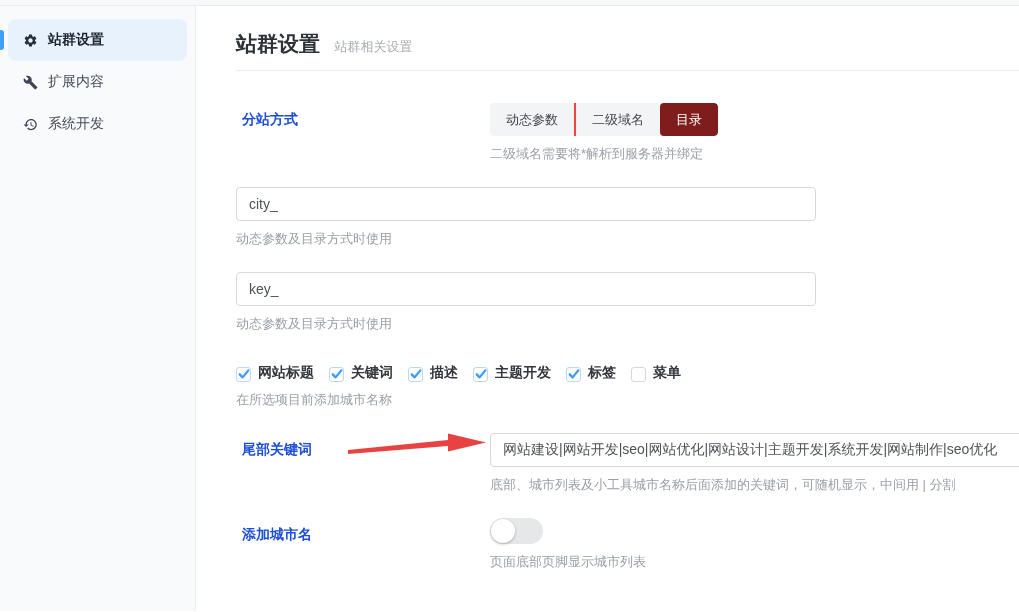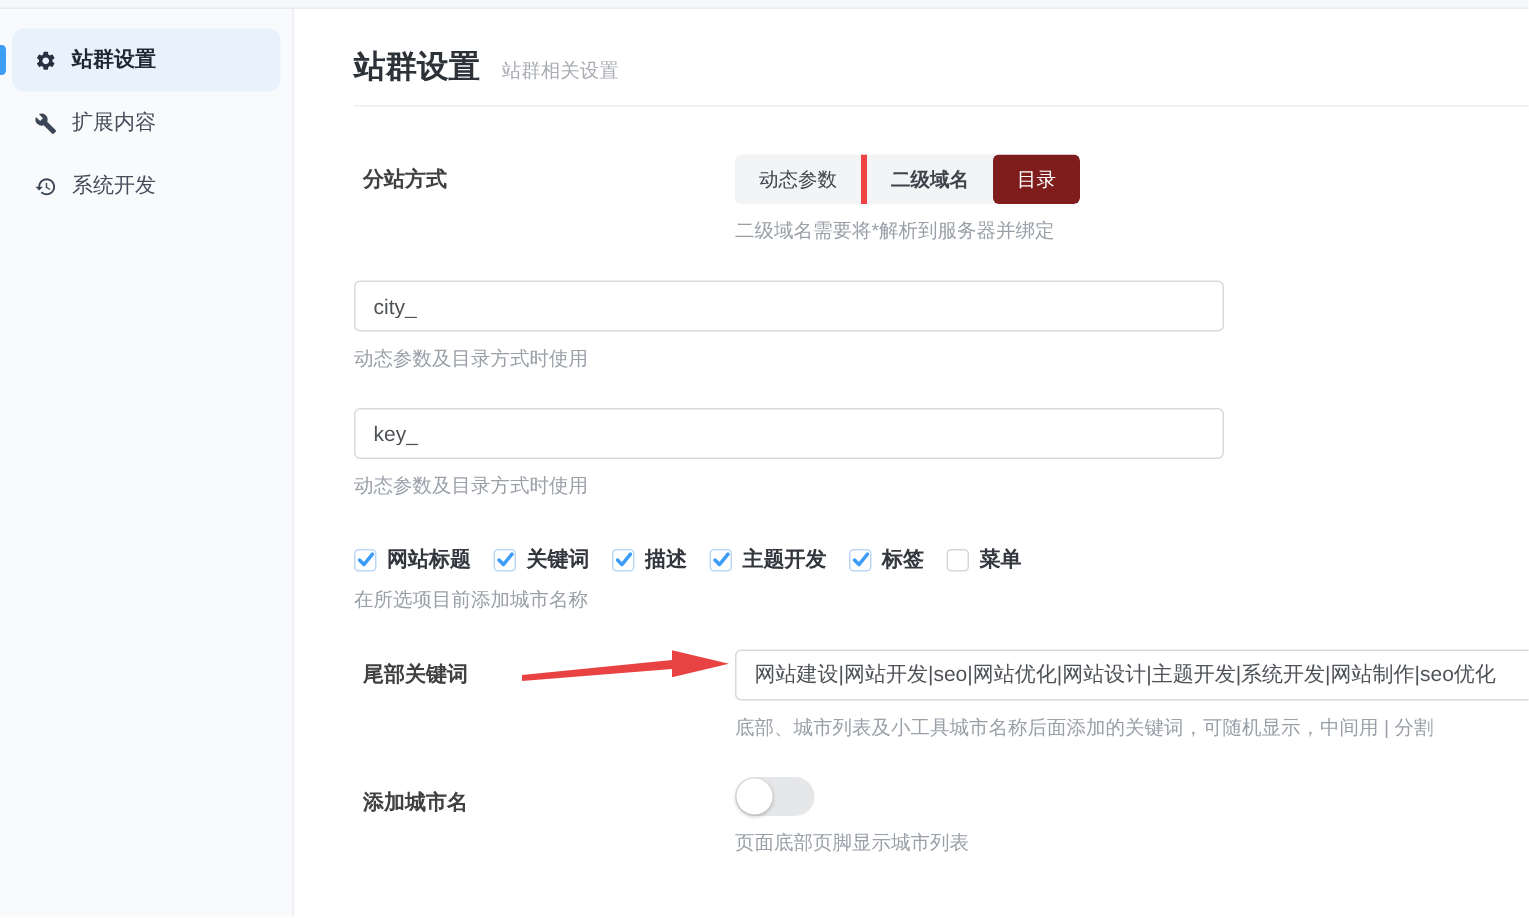--- a/index.html
+++ b/index.html
@@ -23,40 +23,40 @@
 
   
   .main { flex:1; padding-left:40px; }
   .page-header { padding:24px 0 12px 0; border-bottom:1px solid #ebedf0; }
   .page-title { display:inline-block; font-size:21px; font-weight:600; color:#2d3138; }
   .page-subtitle { display:inline-block; margin-left:10px; font-size:13px; color:#a9adb3; }
 
   .form { padding-top:32px; }
   .form-row { display:flex; margin-bottom:24px; position:relative; }
   .row-label { width:254px; flex:0 0 254px; padding:8px 0 0 6px;
-    font-size:14px; font-weight:700; color:#404040; }
+    font-size:14px; font-weight:700; color:#1d4ed8; }
   .row-control { flex:1; position:relative; }
   .helper { margin-top:9px; font-size:13px; color:#9aa0a8; }
 
   
   .seg-group { display:inline-flex; border-radius:4px; overflow:hidden; background:#f3f4f6; }
   .seg { border:none; background:transparent; height:33px; padding:0 16px;
     font-size:13px; font-weight:500; color:#3f444b; cursor:pointer;
     font-family:inherit; }
-  .seg.mid { border-left:4px solid #ef4444;font-weight:bold; }
+  .seg.mid { border-left:2px solid #ef4444; }
   .seg.selected { background:#7f1d1d; color:#fff; border-radius:4px; }
 
   
   .text-input { width:580px; height:34px; border:1px solid #d9d9d9; border-radius:4px;
     padding:0 12px; font-size:14px; color:#4e5257; font-family:inherit; background:#fff;
     outline:none; }
 
   
   .cb-row { display:flex; align-items:center; gap:15px; padding-top:7px; flex-wrap:nowrap; }
-  .cb { display:inline-flex; align-items:center; cursor:pointer; white-space:nowrap; }
+  .cb { display:inline-flex; align-items:flex-end; cursor:pointer; white-space:nowrap; }
   .cb .box { position:relative; width:15px; height:15px; border:1px solid #d3d8de;
     border-radius:3px; background:#fff; display:inline-block; }
   .cb .tick { position:absolute; left:0px; top:-1px; width:14px; height:14px;
     display:none; }
   .cb .box.checked { border-color:#bcd8f6; }
   .cb .box.checked .tick { display:block; }
   .cb-label { margin-left:7px; font-size:14px; font-weight:600; color:#33373d; }
 
   
   .toggle { position:relative; width:53px; height:26px; border-radius:13px;

